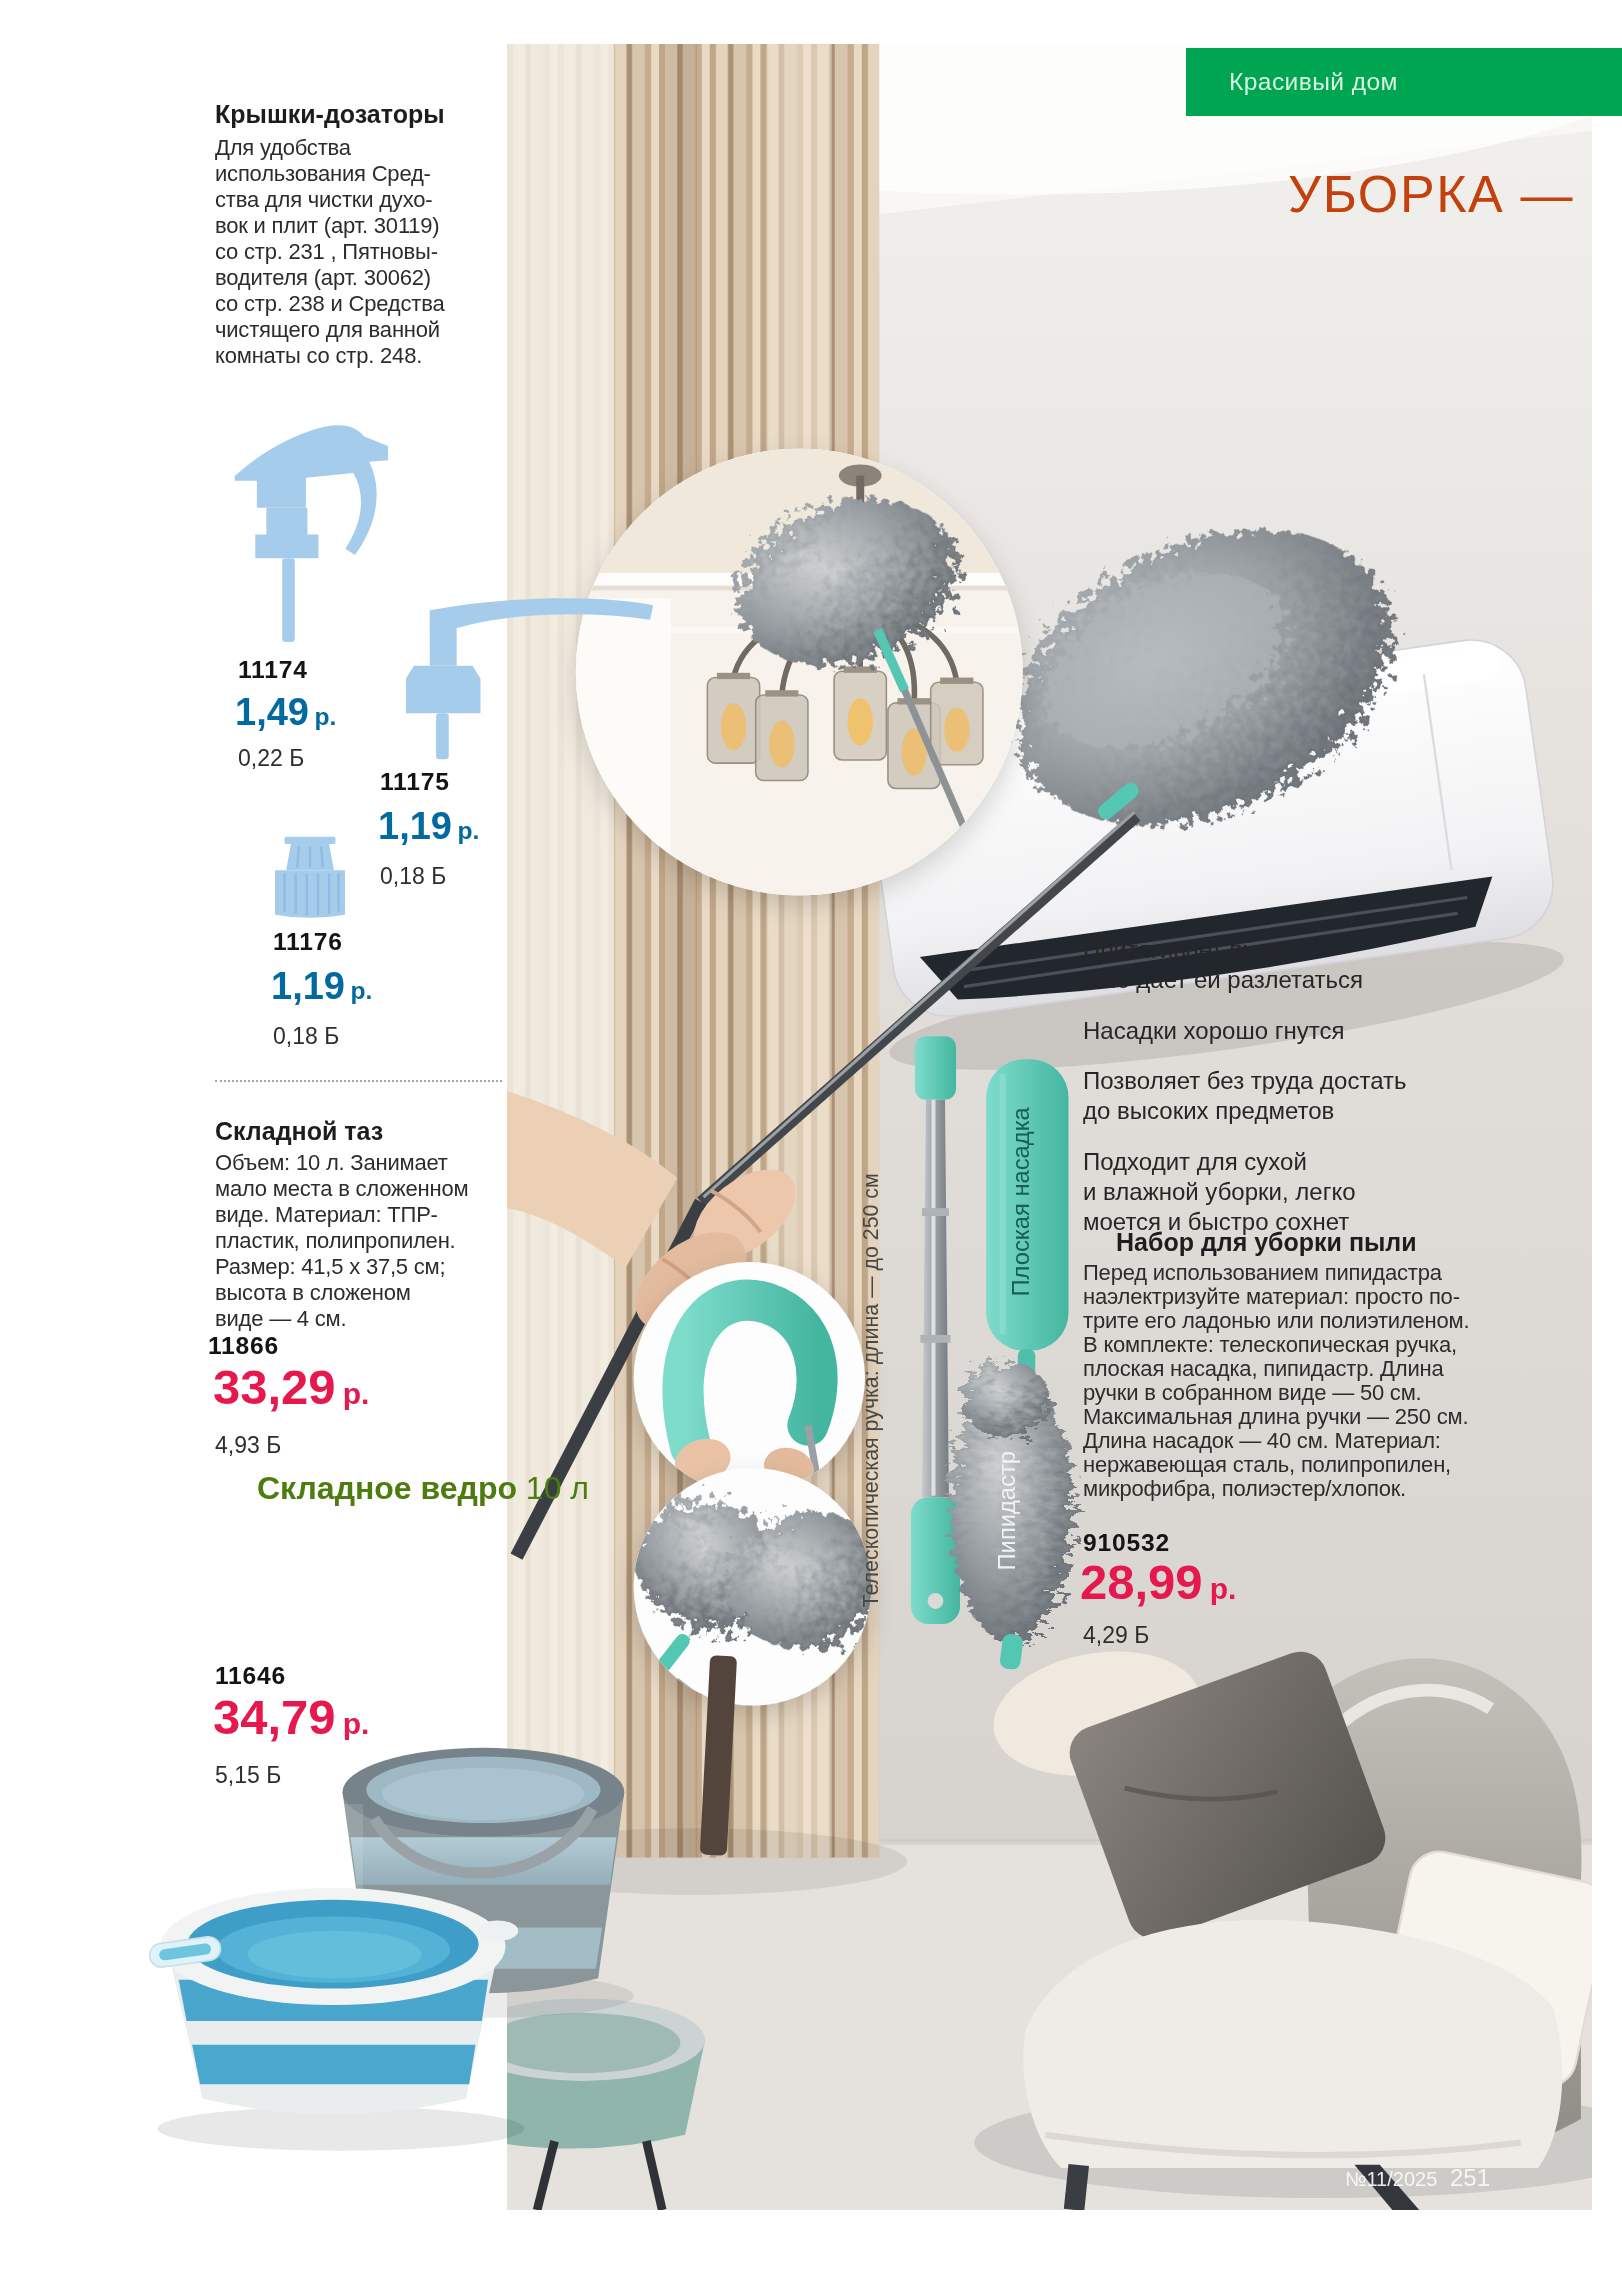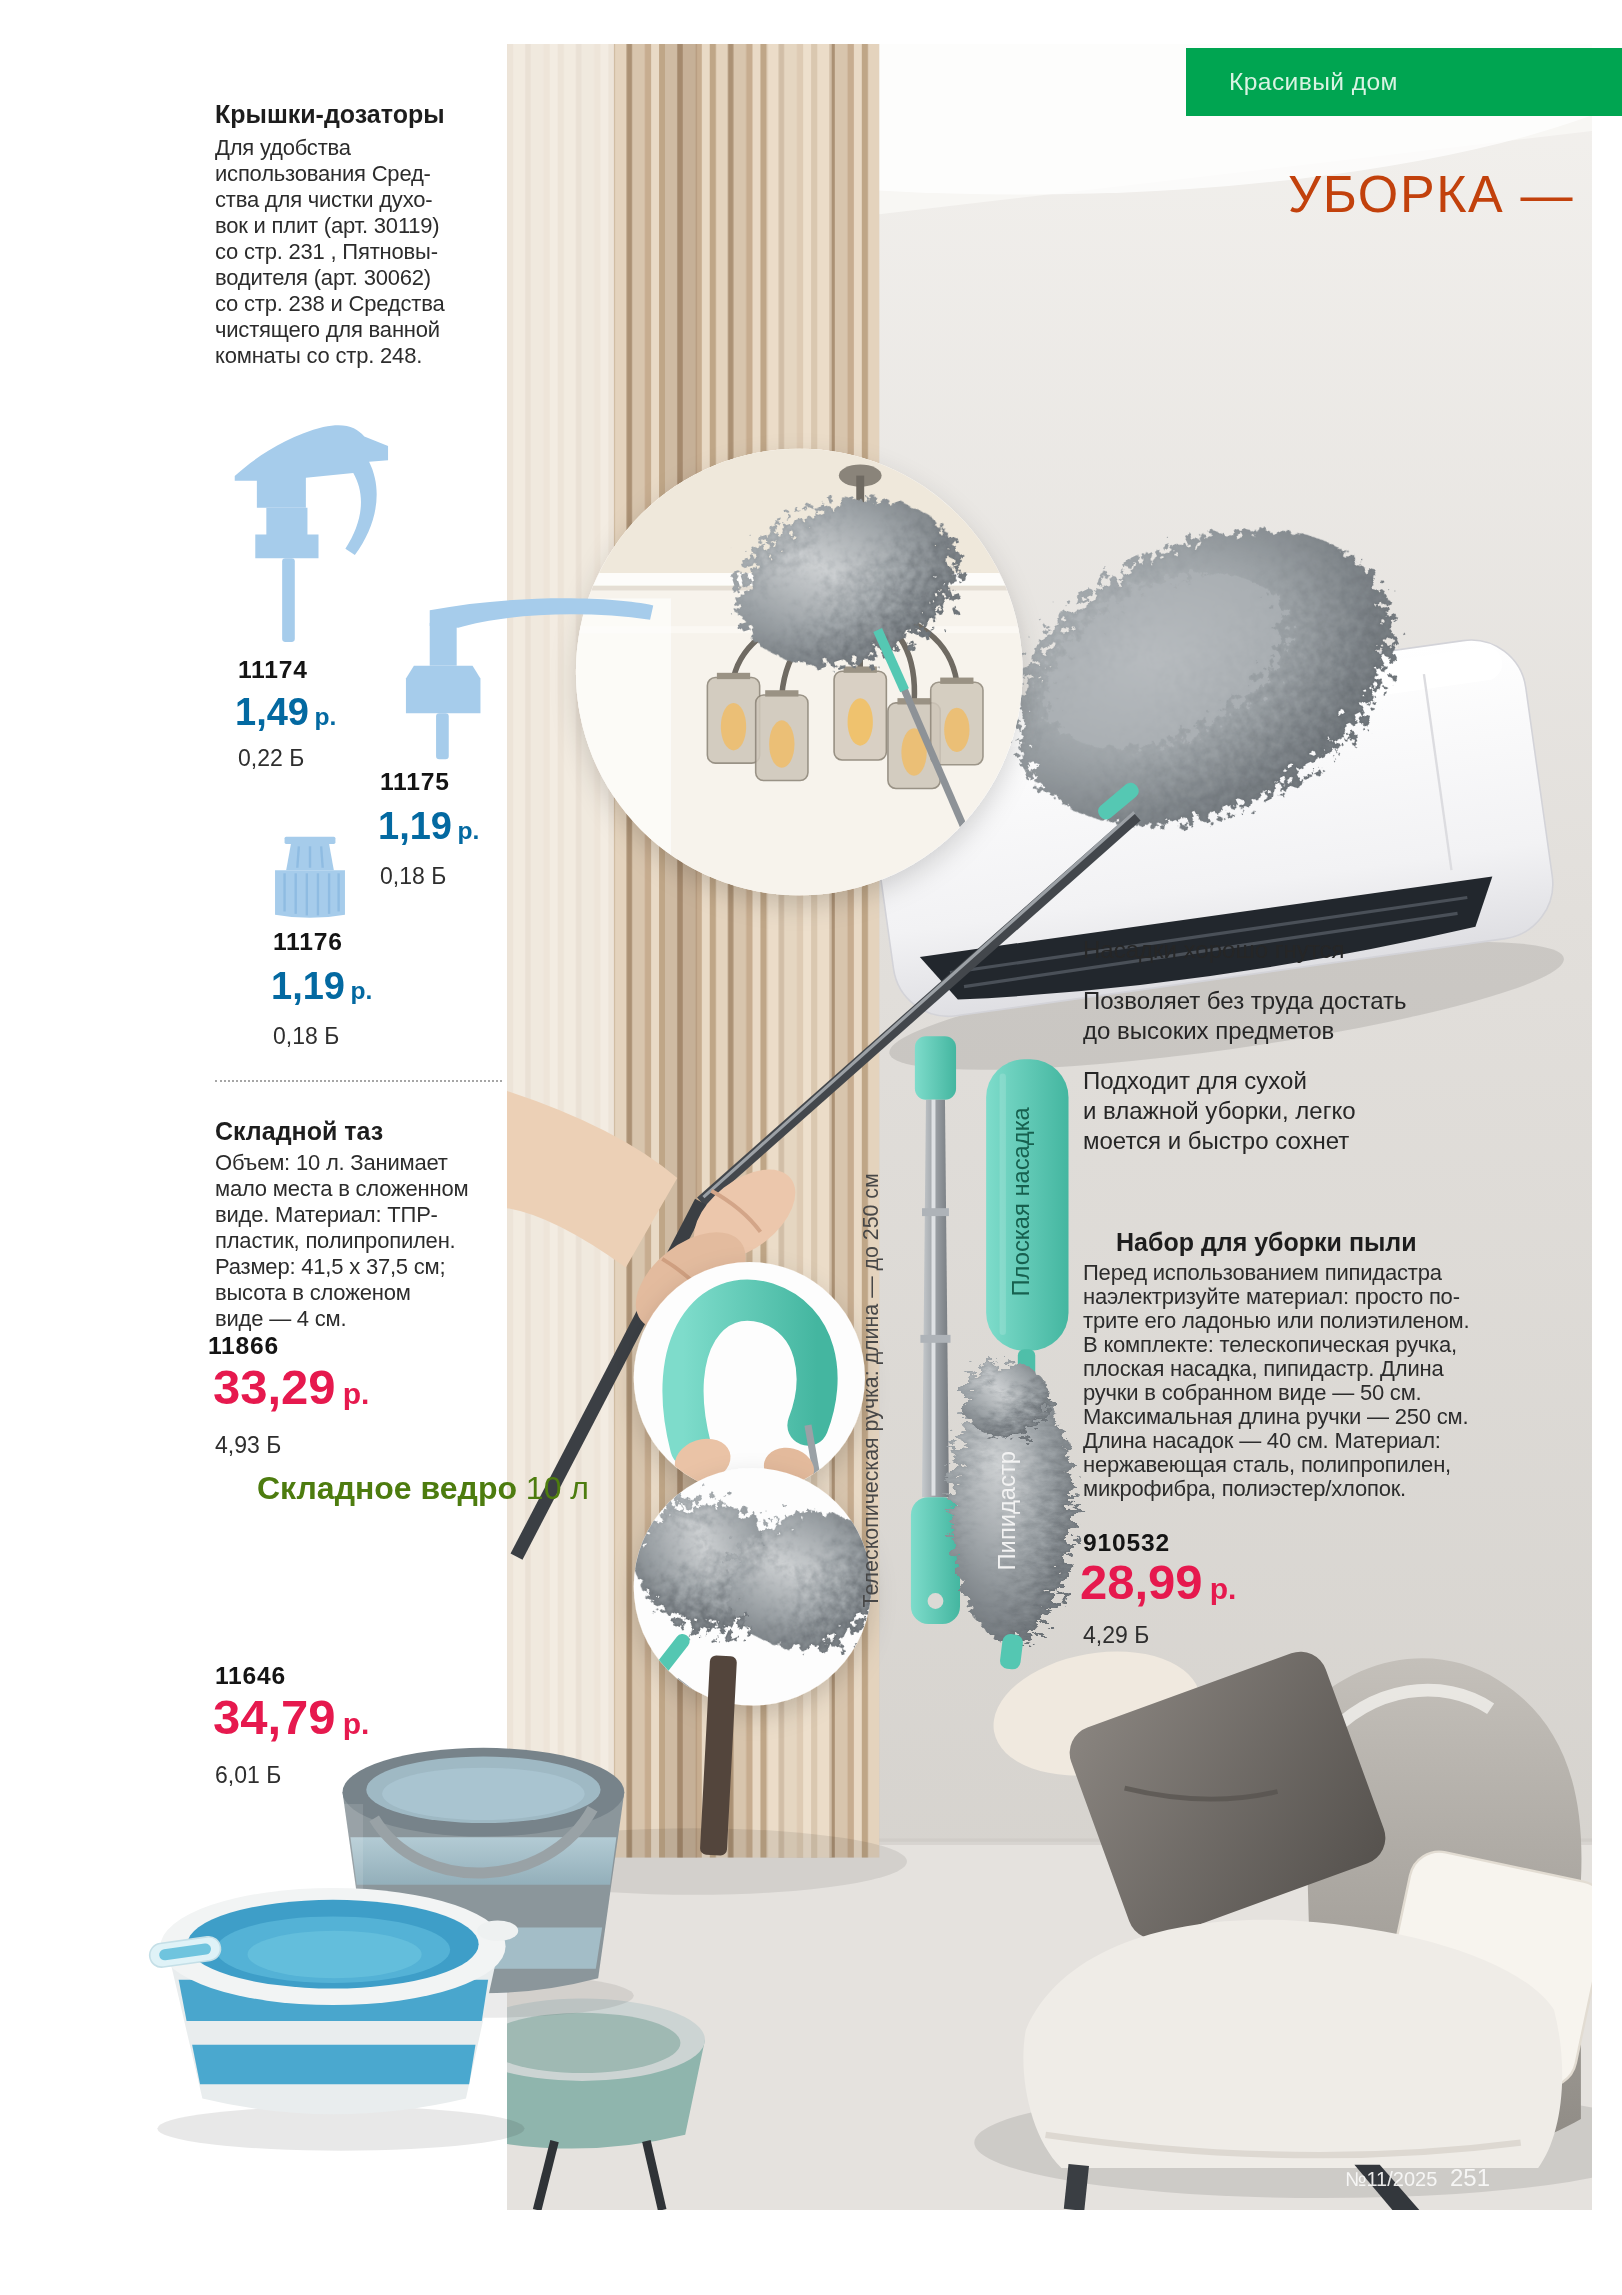--- a/index.html
+++ b/index.html
@@ -359,21 +359,21 @@
   </div>
   <div class="abs bv" style="left:215px;top:1432px;">4,93 Б</div>
 
   <div class="abs" style="left:215px;top:1470px;font-size:32px;color:#4d7c0f;margin-left:42px;">
     <b>Складное ведро</b><span> 10 л</span>
   </div>
   <div class="abs code" style="left:215px;top:1662px;">11646</div>
   <div class="abs price pink" style="left:213px;top:1689px;">
     <span class="num">34,79</span><span class="cur">р.</span>
   </div>
-  <div class="abs bv" style="left:215px;top:1762px;">6,01 Б</div>
+  <div class="abs bv" style="left:215px;top:1762px;">5,15 Б</div>
 
   <svg class="abs" style="left:143px;top:1717px;" width="513" height="448" viewBox="0 0 648 566">
     <defs>
       <linearGradient id="bkBlue" x1="0" y1="0" x2="0" y2="1">
         <stop offset="0" stop-color="#b3cbd4"></stop>
           <stop offset="1" stop-color="#93afba"></stop>
       </linearGradient>
     </defs>
 
     <g>
@@ -399,20 +399,22 @@
       <ellipse cx="242" cy="300" rx="110" ry="30" fill="#68c1de" opacity="0.75"></ellipse>
       <g transform="rotate(-8 52 296)">
         <rect x="8" y="282" width="90" height="30" rx="15" fill="#dff2f7" stroke="#c4dfe7" stroke-width="2"></rect>
         <rect x="20" y="290" width="66" height="14" rx="7" fill="#6fc4de"></rect>
       </g>
       <ellipse cx="448" cy="270" rx="26" ry="13" fill="#eef1f1"></ellipse>
     </g>
   </svg>
 
   <div class="abs bullets" style="left:1083px;top:935px;width:523px;">
+    <p>Притягивает пыль
+и не дает ей разлетаться</p>
     <p>Насадки хорошо гнутся</p>
     <p>Позволяет без труда достать
 до высоких предметов</p>
     <p>Подходит для сухой
 и влажной уборки, легко
 моется и быстро сохнет</p>
   </div>
 
   <div class="abs h-left" style="left:1116px;top:1228px;">Набор для уборки пыли</div>
   <div class="abs body-text set-body" style="left:1083px;top:1261px;line-height:24px;">Перед использованием пипидастра

